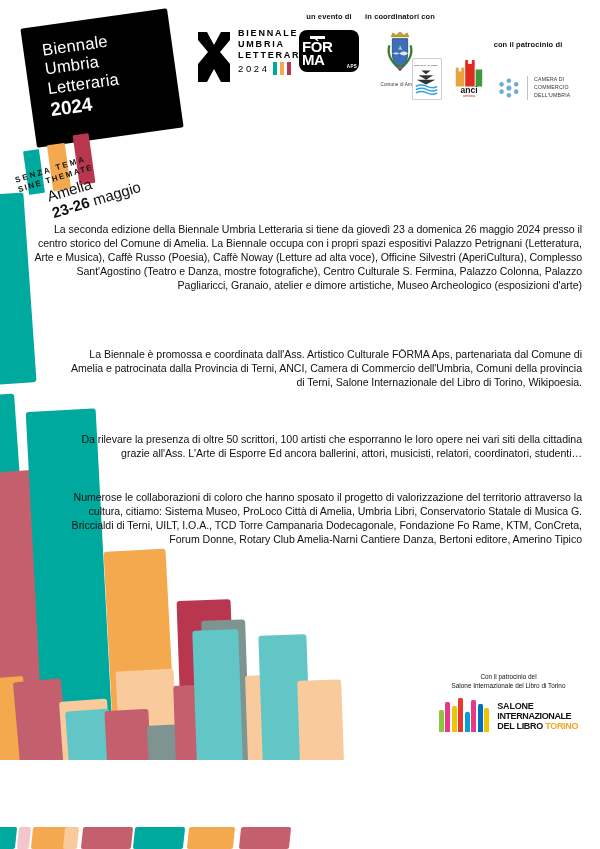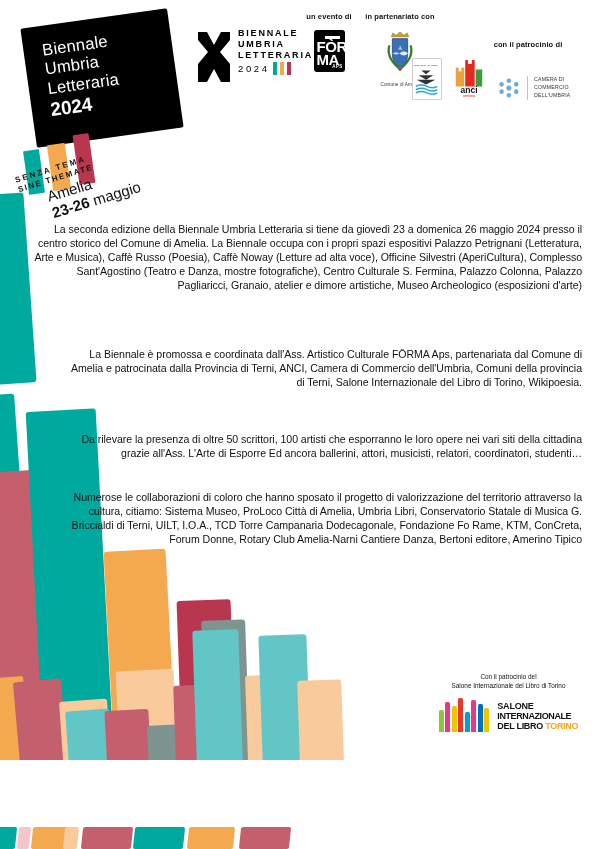--- a/index.html
+++ b/index.html
@@ -56,21 +56,21 @@
   .mono-txt div{font-size:9px;font-weight:700;letter-spacing:1.8px;color:#000;}
   .mono-year{display:flex;align-items:center;gap:3px;margin-top:1px;}
   .mono-year span{font-size:9.5px;font-weight:500;letter-spacing:2.6px;color:#000;}
   .mono-year i{display:inline-block;width:4px;height:13px;}
 
   
   .cred{position:absolute;top:12px;}
   .cred-label{font-size:7.5px;font-weight:700;color:#111;text-align:center;letter-spacing:.1px;white-space:nowrap;}
   .cred-body{margin-top:9px;display:flex;align-items:flex-end;justify-content:center;gap:8px;}
 
-  .forma-logo{width:31px;height:42px;background:#000;position:relative;border-radius:3px;}
+  .forma-logo{width:60px;height:42px;background:#000;position:relative;border-radius:8px;}
   .forma-logo .bar-top{position:absolute;left:11px;top:6px;width:15px;height:3px;background:#fff;}
   .forma-logo .t1{position:absolute;left:3px;top:8px;font-size:15px;font-weight:700;color:#fff;letter-spacing:-0.4px;font-family:"Liberation Sans",sans-serif;}
   .forma-logo .t2{position:absolute;left:3px;top:21px;font-size:15px;font-weight:700;color:#fff;letter-spacing:-0.4px;}
   .forma-logo .t3{position:absolute;right:2px;bottom:3px;font-size:4.5px;font-weight:700;color:#fff;letter-spacing:.3px;}
 
   .crest{width:40px;text-align:center;}
   .crest-cap{font-size:4.6px;color:#333;margin-top:2px;white-space:nowrap;letter-spacing:.1px;}
 
   .prov-logo{width:28px;height:40px;border:1px solid #cfcfcf;background:#fff;position:relative;border-radius:1px;}
   .anci-logo{width:36px;height:42px;position:relative;}
@@ -187,21 +187,21 @@
         <div class="forma-logo">
           <div class="bar-top"></div>
           <div class="t1">FÒR</div>
           <div class="t2">MA</div>
           <div class="t3">APS</div>
         </div>
       </div>
     </div>
 
     <div class="cred" style="left:348px;width:104px;">
-      <div class="cred-label">in partenariato con</div>
+      <div class="cred-label">in coordinatori con</div>
       <div class="cred-body">
         <div class="crest">
           <svg viewBox="0 0 40 48" width="40" height="46">
             <path d="M11 7 h18 l-1.5 -4 l-3.5 2.5 l-4 -3.5 l-4 3.5 l-3.5 -2.5 z" fill="#C9A227" stroke="#8a6d14" stroke-width=".6"></path>
             <path d="M12 9 h16 v16 q0 10 -8 14 q-8 -4 -8 -14 z" fill="#3B6FB6" stroke="#1d3f72" stroke-width=".8"></path>
             <path d="M12 24 q4 3 8 0 q4 -3 8 0 v1 q-4 3 -8 0 q-4 -3 -8 0 z" fill="#ffffff" opacity=".85"></path>
             <text x="20" y="21" font-size="6" fill="#fff" text-anchor="middle" font-family="Liberation Serif, serif">A</text>
             <path d="M9 16 q-4 12 10 24" fill="none" stroke="#3a7d2c" stroke-width="2.4"></path>
             <path d="M31 16 q4 12 -10 24" fill="none" stroke="#3a7d2c" stroke-width="2.4"></path>
             <circle cx="20" cy="41" r="1.6" fill="#b03030"></circle>

